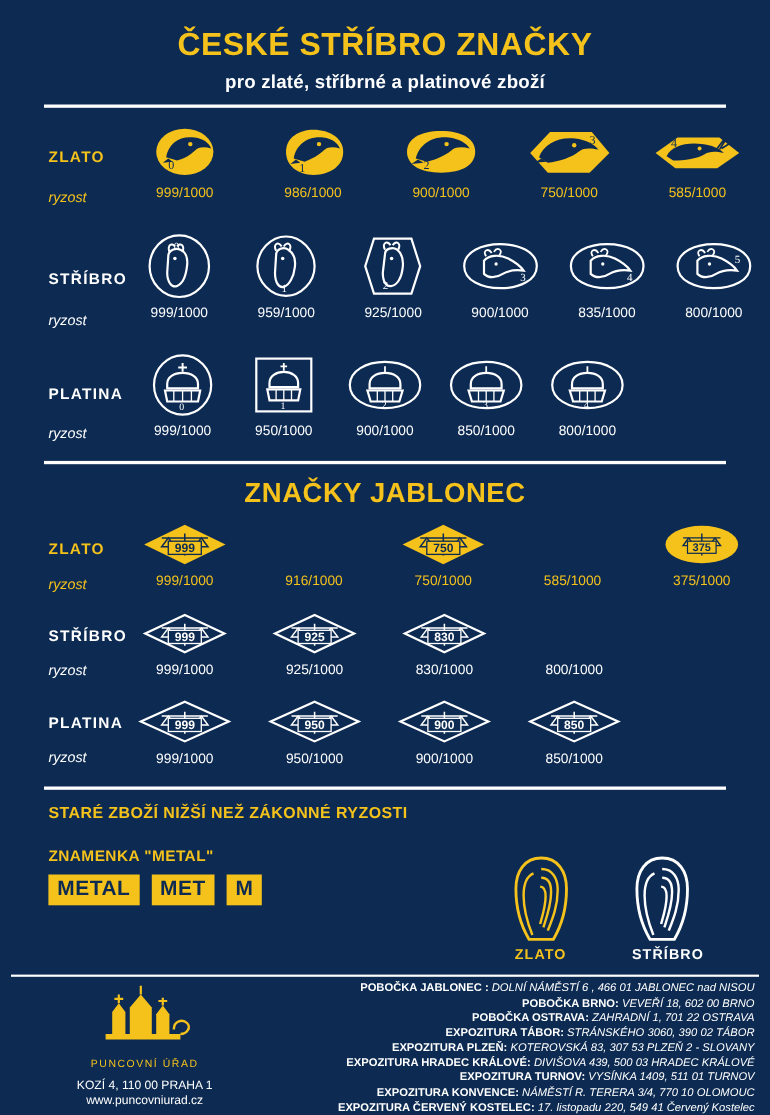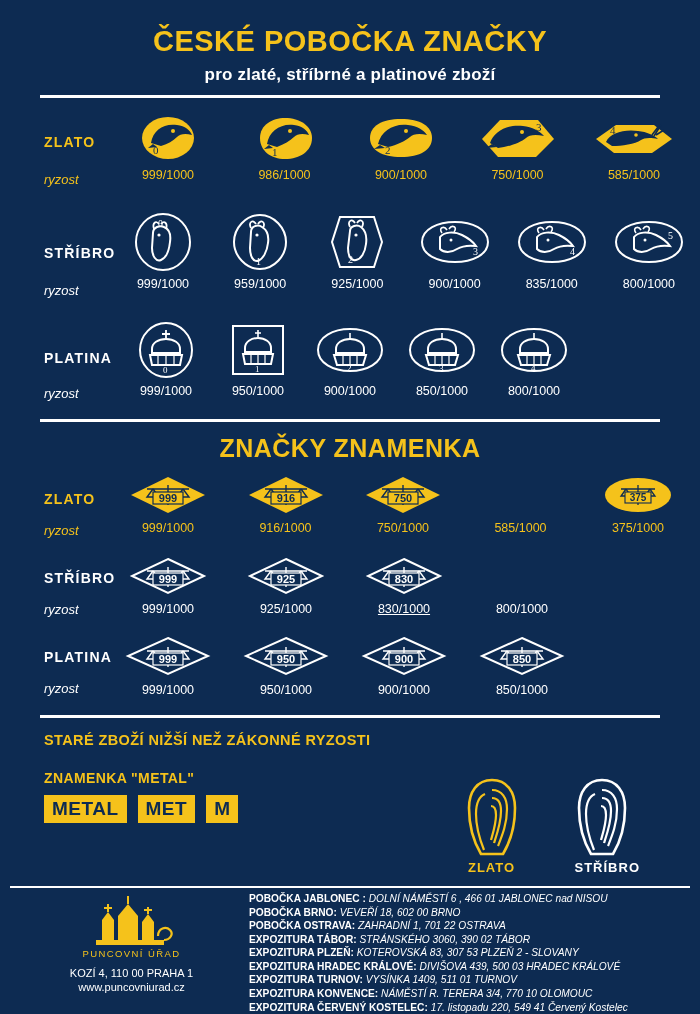--- a/index.html
+++ b/index.html
@@ -166,54 +166,55 @@
   }
   .footer-left {
     width:235px;
     text-align:center;
     padding-top:6px;
   }
   .office-name {
     color:#f5c21b;
     font-size:9.5px;
     letter-spacing:1.4px;
-    margin-top:2px;
+    margin-top:16px;
   }
   .office-addr {
     color:#ffffff;
     font-size:11px;
     margin-top:8px;
   }
   .office-web {
     color:#ffffff;
     font-size:11px;
     margin-top:2px;
   }
   .footer-right {
     flex:1;
     padding-top:2px;
   }
   .branch {
     font-size:10.2px;
     line-height:1.33;
     color:#ffffff;
     white-space:nowrap;
+    text-align:right;
   }
   .branch b { font-weight:bold; }
   .branch i { font-style:italic; }
 
   svg { display:block; }
 </style>
 </head>
 <body>
 
 <div class="page">
 
   <div class="header">
-    <div class="title">ČESKÉ POBOČKA ZNAČKY</div>
+    <div class="title">ČESKÉ STŘÍBRO ZNAČKY</div>
     <div class="subtitle">pro zlaté, stříbrné a platinové zboží</div>
     <div class="header-rule"></div>
   </div>
 
   <div class="section" style="margin-top:14px;">
     <div class="row">
       <div class="row-label">
         <div class="metal-name metal-gold" style="margin-top:22px;">ZLATO</div>
         <div class="ryzost ryzost-gold" style="margin-top:22px;">ryzost</div>
       </div>
@@ -455,21 +456,21 @@
           </div>
           <div class="mark-caption cap-white">800/1000</div>
         </div>
 
       </div>
     </div>
   </div>
 
   <div class="divider" style="margin-top:18px;"></div>
 
-  <div class="conv-title">ZNAČKY ZNAMENKA</div>
+  <div class="conv-title">ZNAČKY JABLONEC</div>
 
   <div class="section">
     <div class="row">
       <div class="row-label">
         <div class="metal-name metal-gold" style="margin-top:18px;">ZLATO</div>
         <div class="ryzost ryzost-gold" style="margin-top:16px;">ryzost</div>
       </div>
       <div class="marks" style="padding-right:14px; justify-content:space-between;">
 
         <div class="mark-cell" style="width:96px;">
@@ -478,28 +479,20 @@
               <path d="M39 2 L76 20 L39 38 L2 20 Z" fill="#f5c21b"></path>
               <path d="M18 14 L60 14 M39 10 L39 30 M24 14 L18 22 L30 22 Z M54 14 L48 22 L60 22 Z" stroke="#0d2b52" stroke-width="1.4" fill="none"></path>
               <rect x="24" y="17" width="30" height="12" fill="#f5c21b" stroke="#0d2b52" stroke-width="1.2"></rect>
               <text x="39" y="27" font-size="11" font-weight="bold" text-anchor="middle" font-family="Liberation Sans, sans-serif" fill="#0d2b52">999</text>
             </svg>
           </div>
           <div class="mark-caption cap-gold">999/1000</div>
         </div>
 
         <div class="mark-cell" style="width:96px;">
-          <div class="mark-art" style="height:44px;">
-            <svg width="78" height="40" viewBox="0 0 78 40">
-              <path d="M39 2 L76 20 L39 38 L2 20 Z" fill="#f5c21b"></path>
-              <path d="M18 14 L60 14 M39 10 L39 30 M24 14 L18 22 L30 22 Z M54 14 L48 22 L60 22 Z" stroke="#0d2b52" stroke-width="1.4" fill="none"></path>
-              <rect x="24" y="17" width="30" height="12" fill="#f5c21b" stroke="#0d2b52" stroke-width="1.2"></rect>
-              <text x="39" y="27" font-size="11" font-weight="bold" text-anchor="middle" font-family="Liberation Sans, sans-serif" fill="#0d2b52">916</text>
-            </svg>
-          </div>
           <div class="mark-caption cap-gold">916/1000</div>
         </div>
 
         <div class="mark-cell" style="width:96px;">
           <div class="mark-art" style="height:44px;">
             <svg width="78" height="40" viewBox="0 0 78 40">
               <path d="M39 2 L76 20 L39 38 L2 20 Z" fill="#f5c21b"></path>
               <path d="M18 14 L60 14 M39 10 L39 30 M24 14 L18 22 L30 22 Z M54 14 L48 22 L60 22 Z" stroke="#0d2b52" stroke-width="1.4" fill="none"></path>
               <rect x="24" y="17" width="30" height="12" fill="#f5c21b" stroke="#0d2b52" stroke-width="1.2"></rect>
               <text x="39" y="27" font-size="11" font-weight="bold" text-anchor="middle" font-family="Liberation Sans, sans-serif" fill="#0d2b52">750</text>
@@ -553,21 +546,21 @@
             <svg width="78" height="40" viewBox="0 0 78 40">
               <path d="M39 3 L75 20 L39 37 L3 20 Z" fill="none" stroke="#ffffff" stroke-width="2"></path>
               <path d="M18 15 L60 15 M39 11 L39 31 M24 15 L18 23 L30 23 Z M54 15 L48 23 L60 23 Z" stroke="#ffffff" stroke-width="1.4" fill="none"></path>
               <rect x="24" y="17" width="30" height="12" fill="#0d2b52" stroke="#ffffff" stroke-width="1.2"></rect>
               <text x="39" y="27" font-size="11" font-weight="bold" text-anchor="middle" font-family="Liberation Sans, sans-serif" fill="#ffffff">925</text>
             </svg>
           </div>
           <div class="mark-caption cap-white">925/1000</div>
         </div>
 
-        <div class="mark-cell" style="width:96px;text-decoration:underline;">
+        <div class="mark-cell" style="width:96px;">
           <div class="mark-art" style="height:44px;">
             <svg width="78" height="40" viewBox="0 0 78 40">
               <path d="M39 3 L75 20 L39 37 L3 20 Z" fill="none" stroke="#ffffff" stroke-width="2"></path>
               <path d="M18 15 L60 15 M39 11 L39 31 M24 15 L18 23 L30 23 Z M54 15 L48 23 L60 23 Z" stroke="#ffffff" stroke-width="1.4" fill="none"></path>
               <rect x="24" y="17" width="30" height="12" fill="#0d2b52" stroke="#ffffff" stroke-width="1.2"></rect>
               <text x="39" y="27" font-size="11" font-weight="bold" text-anchor="middle" font-family="Liberation Sans, sans-serif" fill="#ffffff">830</text>
             </svg>
           </div>
           <div class="mark-caption cap-white">830/1000</div>
         </div>

